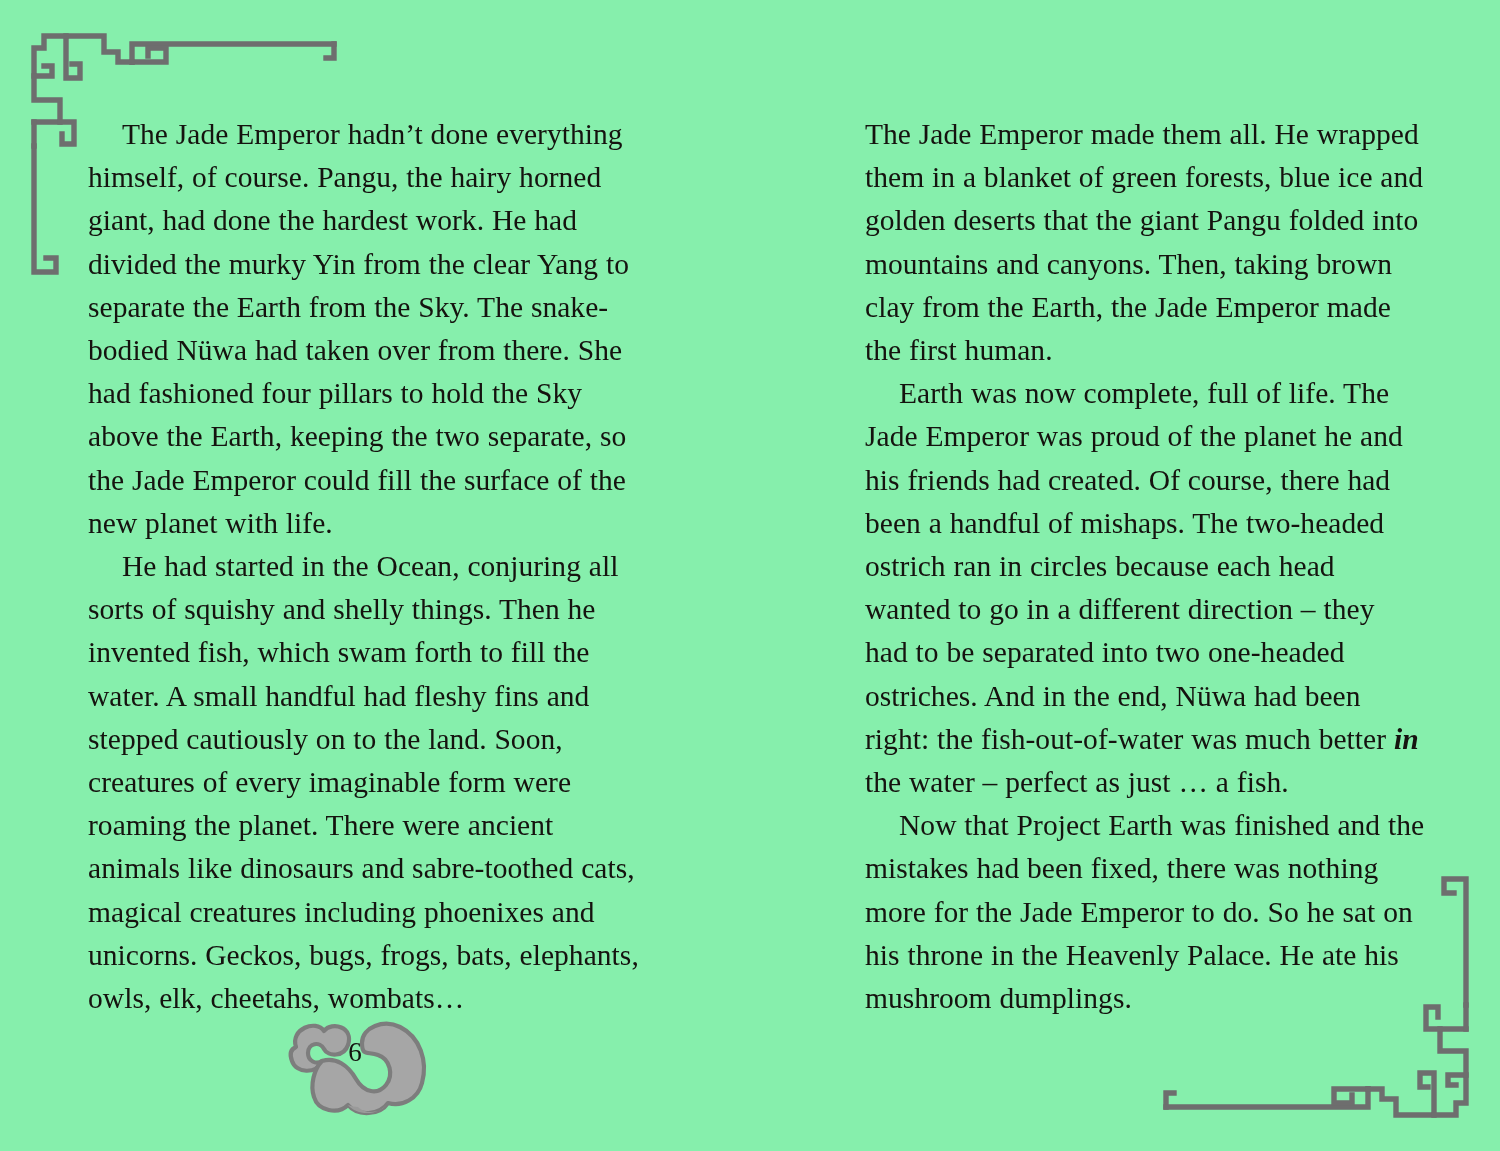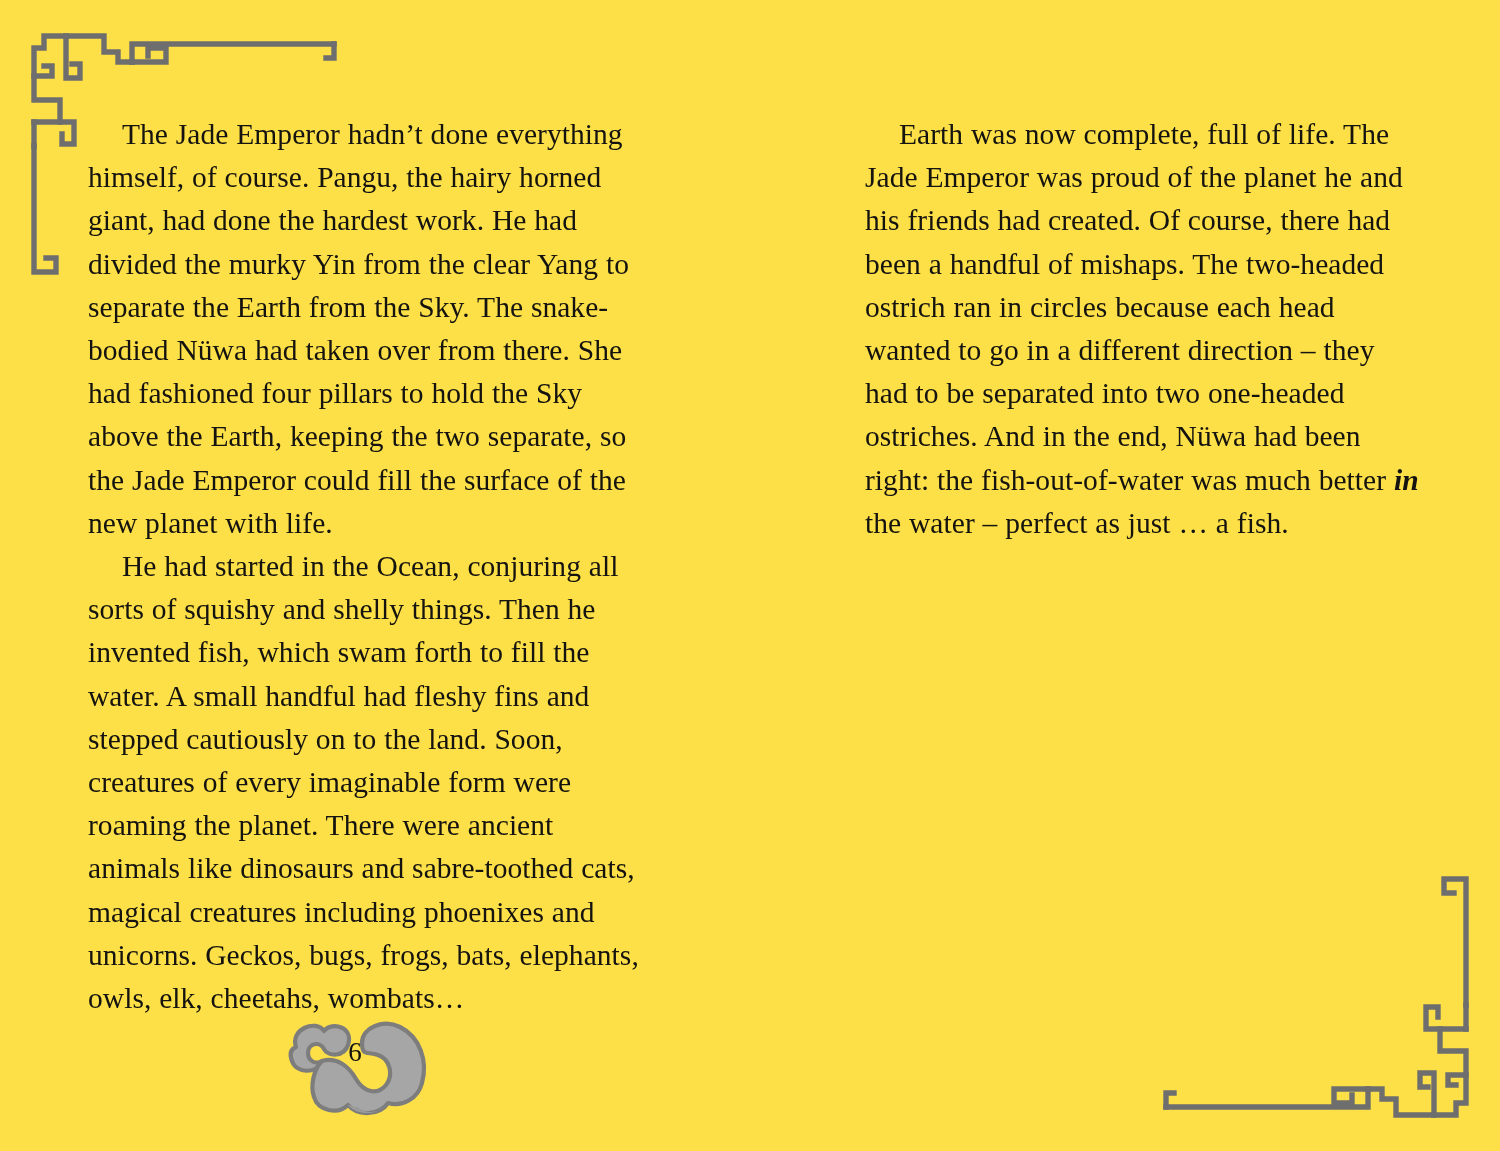--- a/index.html
+++ b/index.html
@@ -9,21 +9,21 @@
     background: #ffffff;
   }
   body {
     font-family: "Liberation Serif", "DejaVu Serif", serif;
   }
 
   #spread {
     position: relative;
     width: 1500px;
     height: 1151px;
-    background: #fde047;
+    background: #86efac;
     overflow: hidden;
   }
 
   
   .corner-ornament {
     position: absolute;
     pointer-events: none;
   }
   #corner-top-left {
     left: 26px;
@@ -184,18 +184,20 @@
           C 118 112, 96 114, 86 102
           C 89 103, 93 104, 96 104 Z"></path>
       </svg>
       <div class="folio-number">6</div>
     </div>
   </div>
 
   <div class="page" id="page-right">
 
     <div class="column" id="column-right">
+      <p class="no-indent">The Jade Emperor made them all. He wrapped them in a blanket of green forests, blue ice and golden deserts that the giant Pangu folded into mountains and canyons. Then, taking brown clay from the Earth, the Jade Emperor made the first human.</p>
       <p><span>Earth was now complete, full of life. The Jade Emperor was proud of the planet he and his friends had created. Of course, there had been a handful of mishaps. The two-headed ostrich ran in circles because each head wanted to go in a different direction – they had to be separated into two one-headed ostriches. And in the end, Nüwa had been right: the fish-out-of-water was much better </span><em>in</em><span> the water – perfect as just … a fish.</span></p>
+      <p>Now that Project Earth was finished and the mistakes had been fixed, there was nothing more for the Jade Emperor to do. So he sat on his throne in the Heavenly Palace. He ate his mushroom dumplings.</p>
     </div>
 
   </div>
 
 </div>
 
 </body></html>

